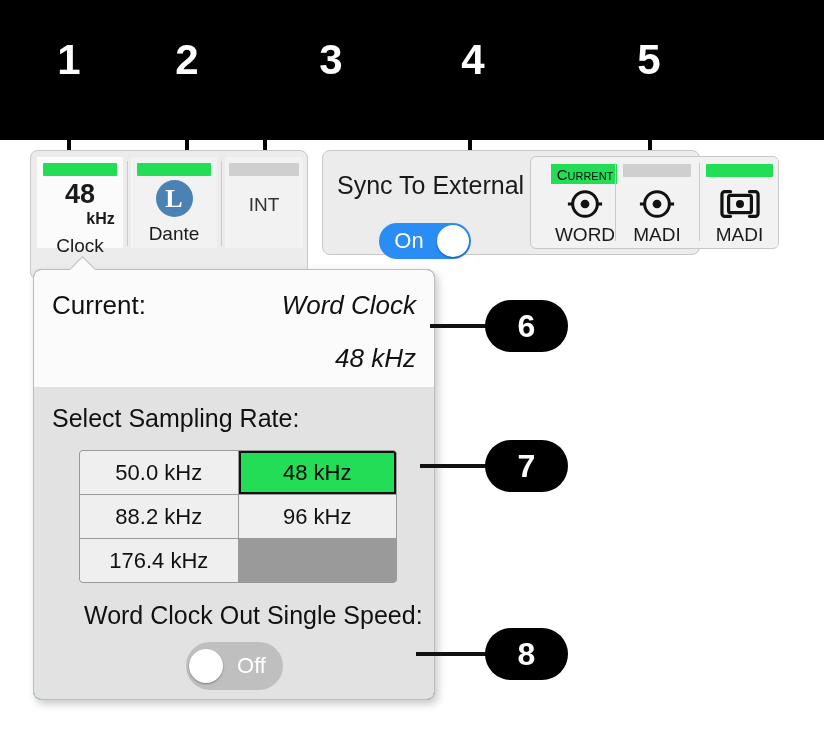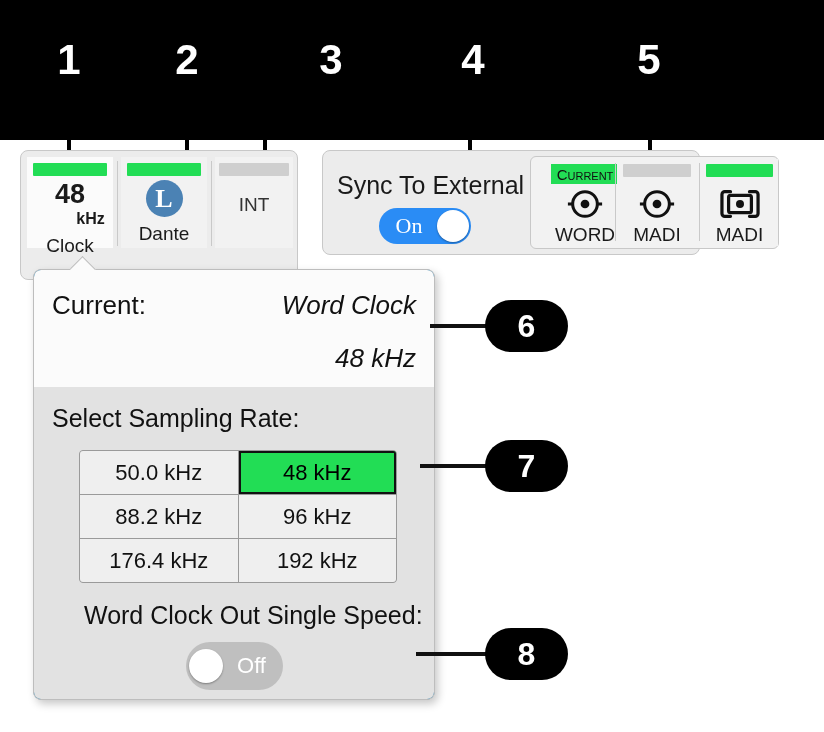--- a/index.html
+++ b/index.html
@@ -151,21 +151,21 @@
   <div class="band-num" style="left:301px;">3</div>
   <div class="band-num" style="left:443px;">4</div>
   <div class="band-num" style="left:619px;">5</div>
 
   <div class="tick" style="left:67px;  top:140px;height:18px;"></div>
   <div class="tick" style="left:185px; top:140px;height:18px;"></div>
   <div class="tick" style="left:263px; top:140px;height:18px;"></div>
   <div class="tick" style="left:468px; top:140px;height:18px;"></div>
   <div class="tick" style="left:648px; top:140px;height:18px;"></div>
 
-  <div class="panel" style="left:20px;top:150px;width:278px;height:130px;">
+  <div class="panel" style="left:30px;top:150px;width:278px;height:130px;">
 
     <div class="cell white" style="left:6px;top:6px;width:86px;height:91px;">
       <div class="statusbar led-on" style="left:6px;top:6px;width:74px;"></div>
       <div class="kHz-big" style="margin-top:22px;">48</div>
       <div class="kHz-sm">kHz</div>
       <div class="cell-label" style="margin-top:6px;">Clock</div>
     </div>
     <div class="divider" style="left:96px;top:10px;height:85px;"></div>
 
     <div class="cell" style="left:100px;top:6px;width:86px;height:91px;">
@@ -180,21 +180,21 @@
     <div class="cell" style="left:194px;top:6px;width:78px;height:91px;">
       <div class="statusbar led-off" style="left:4px;top:6px;width:70px;"></div>
       <div class="int-label" style="margin-top:36px;">INT</div>
     </div>
   </div>
 
   <div class="panel" style="left:322px;top:150px;width:378px;height:105px;">
 
     <div style="position:absolute;left:5px;top:5px;width:198px;height:93px;background:#ececec;">
       <div class="sync-label" style="left:9px;top:14px;">Sync To External</div>
-      <div class="toggle on" style="left:51px;top:52px;width:92px;height:36px;padding:2px;font-family:Liberation Serif, serif;">
+      <div class="toggle on" style="left:51px;top:67px;width:92px;height:36px;padding:2px;">
         <span class="toggle-text">On</span>
         <span class="knob"></span>
       </div>
     </div>
 
     <div style="position:absolute;left:207px;top:5px;width:249px;height:93px;background:#f2f2f2;border:1px solid #c8c8c8;border-radius:6px;box-sizing:border-box;">
 
       <div class="cell" style="left:14px;top:2px;width:80px;height:87px;background:#f2f2f2;">
         <div class="current-badge" style="left:6px;top:5px;width:68px;">Current</div>
         <svg width="44" height="40" viewBox="0 0 44 40" style="margin-top:26px;">
@@ -241,21 +241,20 @@
     <div class="pop-row-val" style="left:150px;top:73px;width:232px;">48 kHz</div>
 
     <div class="section-title" style="left:18px;top:133px;">Select Sampling Rate:</div>
 
     <div class="rategrid" style="left:45px;top:180px;width:316px;">
       <div class="rate sel" style="background:#efefef;color:#111;box-shadow:none;">50.0 kHz</div>
       <div class="rate sel">48 kHz</div>
       <div class="rate">88.2 kHz</div>
       <div class="rate">96 kHz</div>
       <div class="rate">176.4 kHz</div>
-      <div class="rate">192 kHz</div>
     </div>
 
     <div class="section-title" style="left:26px;top:330px;margin-left:24px;">Word Clock Out Single Speed:</div>
 
     <div class="toggle off" style="left:152px;top:372px;width:97px;height:48px;padding:3px;">
       <span class="knob" style="width:34px;height:34px;"></span>
       <span class="toggle-text">Off</span>
     </div>
   </div>
   <div class="notch" style="left:70px;top:256px;"></div>

